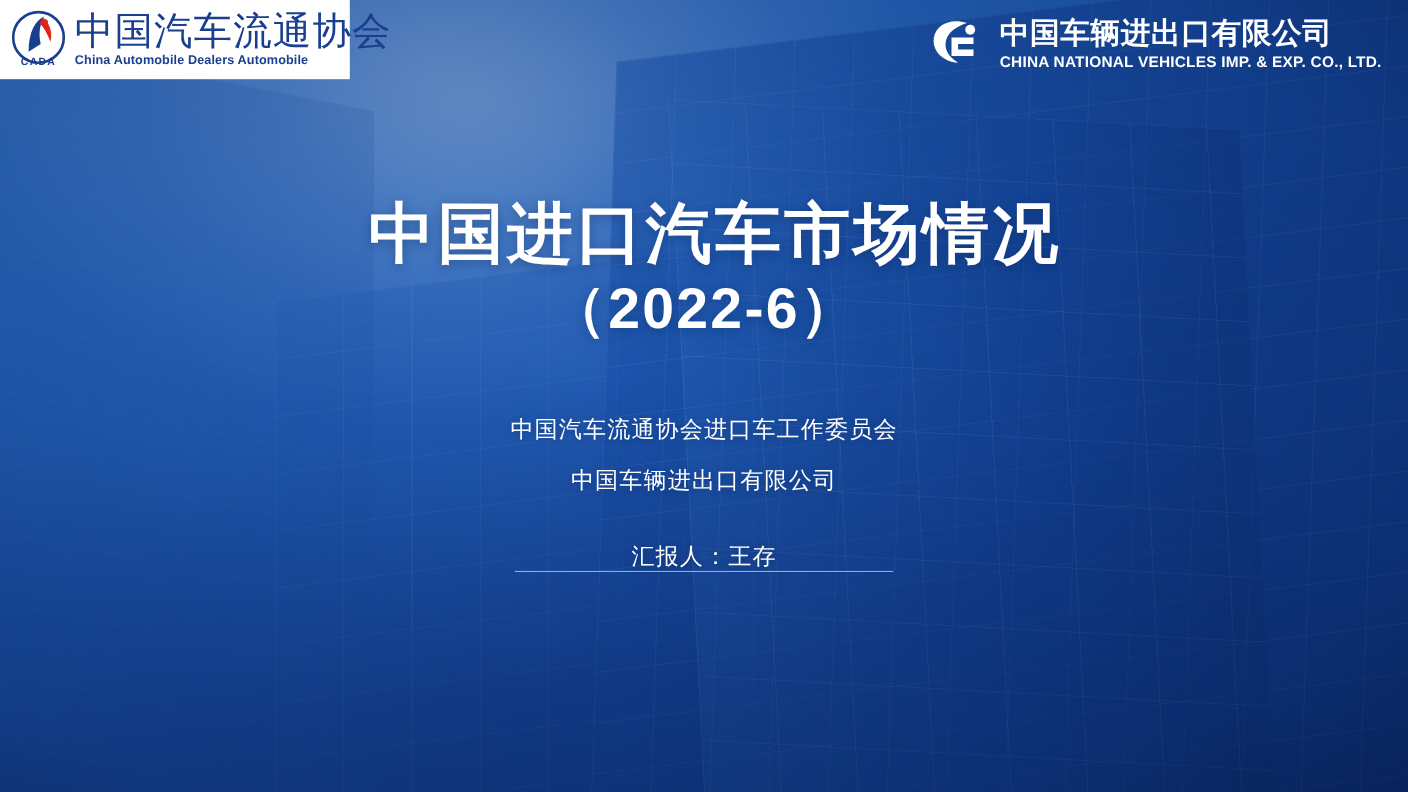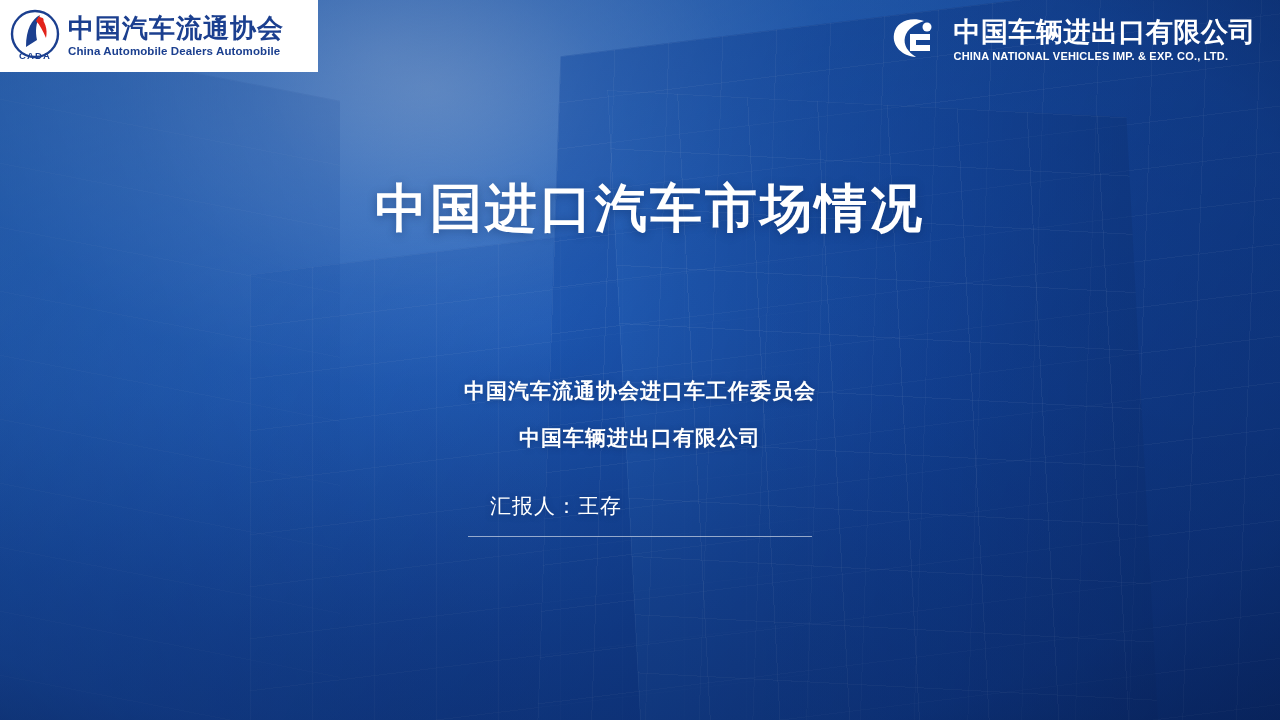--- a/index.html
+++ b/index.html
@@ -137,22 +137,22 @@
     height: 58px;
     flex: 0 0 58px;
     position: relative;
   }
   .cada-mark svg { display: block; }
   .cada-text {
     margin-left: 4px;
     line-height: 1.05;
   }
   .cada-cn {
-    font-size: 26px;
-    font-weight: bold;
+    font-size: 35px;
+    font-weight: normal;
     color: #1b3f8f;
     letter-spacing: 1px;
     white-space: nowrap;
   }
   .cada-en {
     font-size: 11.5px;
     color: #1b3f8f;
     font-weight: bold;
     white-space: nowrap;
     margin-top: 2px;
@@ -171,38 +171,38 @@
   .cnv-mark { width: 58px; height: 52px; flex: 0 0 58px; }
   .cnv-text { line-height: 1.1; }
   .cnv-cn {
     font-size: 27px;
     font-weight: bold;
     color: #ffffff;
     white-space: nowrap;
     letter-spacing: .5px;
   }
   .cnv-en {
-    font-size: 11px;
+    font-size: 14px;
     color: #ffffff;
     font-weight: bold;
     white-space: nowrap;
     margin-top: 3px;
     letter-spacing: .2px;
   }
 
   
   .title-wrap {
     position: absolute;
     left: 0;
     right: 0;
     top: 178px;
     text-align: center;
   }
   .title-main {
-    font-size: 52px;
+    font-size: 60px;
     font-weight: bold;
     color: #ffffff;
     letter-spacing: 3px;
     line-height: 1.18;
     text-shadow: 0 2px 10px rgba(6,28,72,0.35);
     padding-left: 20px;
   }
   .title-sub {
     font-size: 52px;
     font-weight: bold;
@@ -211,41 +211,41 @@
     line-height: 1.25;
     text-shadow: 0 2px 10px rgba(6,28,72,0.35);
   }
 
   .org-wrap {
     position: absolute;
     left: 0;
     right: 0;
     top: 380px;
     text-align: center;
-    font-weight: bold;
   }
   .org-line {
     font-size: 21px;
     color: #ffffff;
     letter-spacing: 1px;
     line-height: 1;
     margin-bottom: 26px;
     text-shadow: 0 1px 6px rgba(6,28,72,0.35);
   }
 
   .meta-wrap {
     position: absolute;
     left: 50%;
     transform: translateX(-50%);
     top: 492px;
     width: 300px;
   }
   .meta-row {
     position: relative;
-    padding-bottom: 17px;
+    text-align: center;
+    padding-bottom: 0;
     margin-bottom: 22px;
   }
   .meta-text {
     font-size: 21px;
     color: #ffffff;
     letter-spacing: 1px;
     text-shadow: 0 1px 6px rgba(6,28,72,0.35);
   }
   .meta-row .rule {
     position: absolute;
@@ -297,20 +297,21 @@
       </svg>
     </div>
     <div class="cnv-text">
       <div class="cnv-cn">中国车辆进出口有限公司</div>
       <div class="cnv-en">CHINA NATIONAL VEHICLES IMP. &amp; EXP. CO., LTD.</div>
     </div>
   </div>
 
   <div class="title-wrap">
     <div class="title-main">中国进口汽车市场情况</div>
+    <div class="title-sub">（2022-6）</div>
   </div>
 
   <div class="org-wrap">
     <div class="org-line">中国汽车流通协会进口车工作委员会</div>
     <div class="org-line">中国车辆进出口有限公司</div>
   </div>
 
   <div class="meta-wrap">
     <div class="meta-row">
       <span class="meta-text">汇报人：王存</span>

